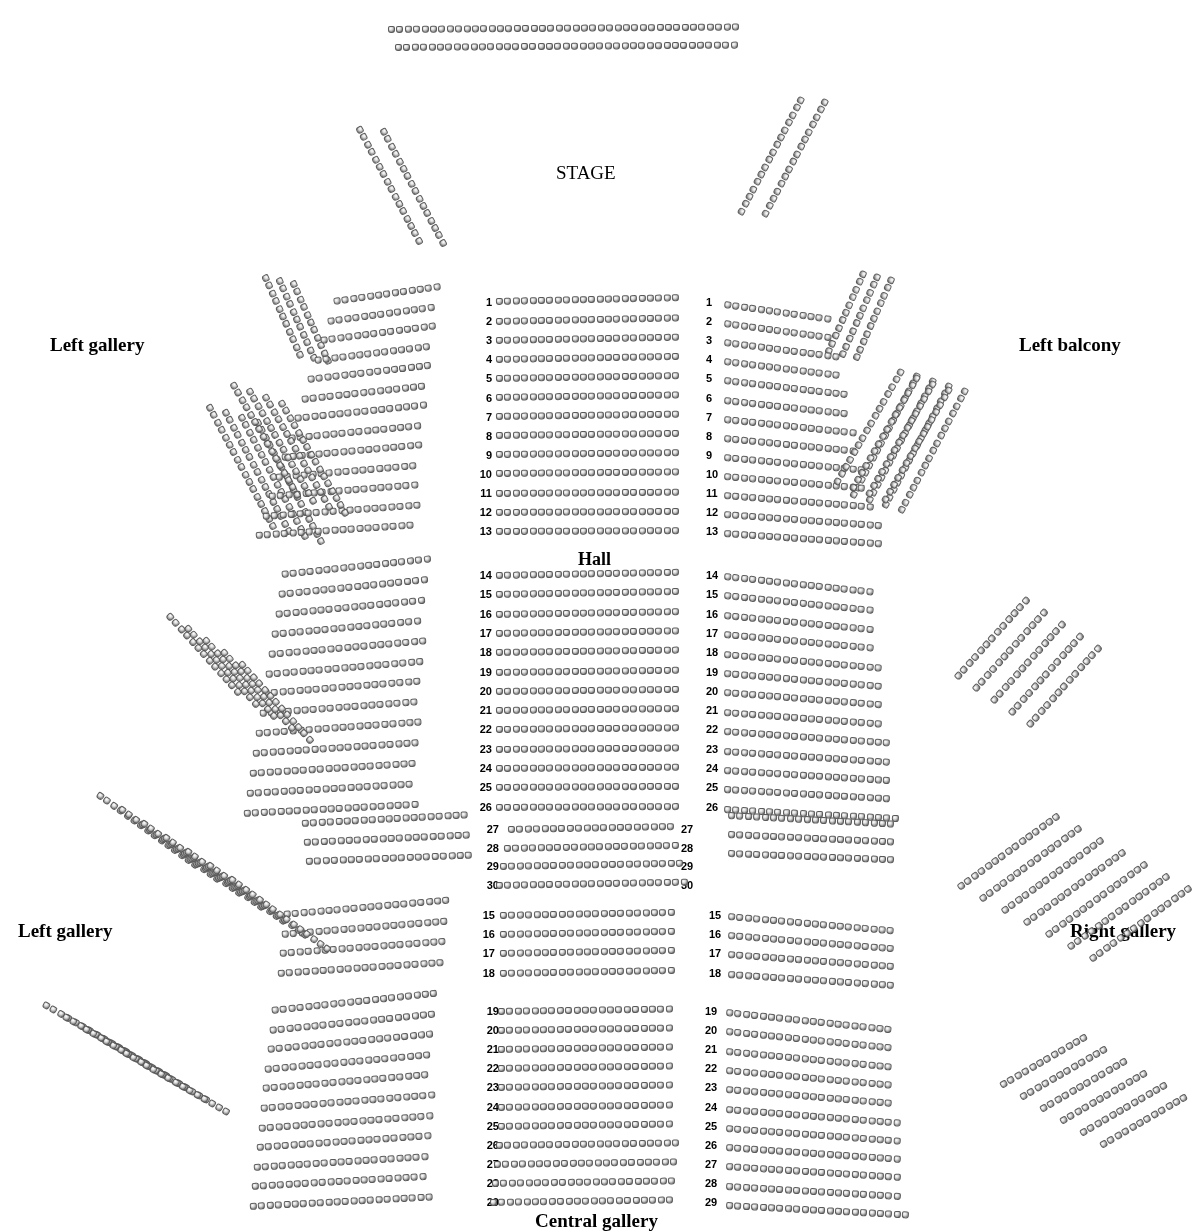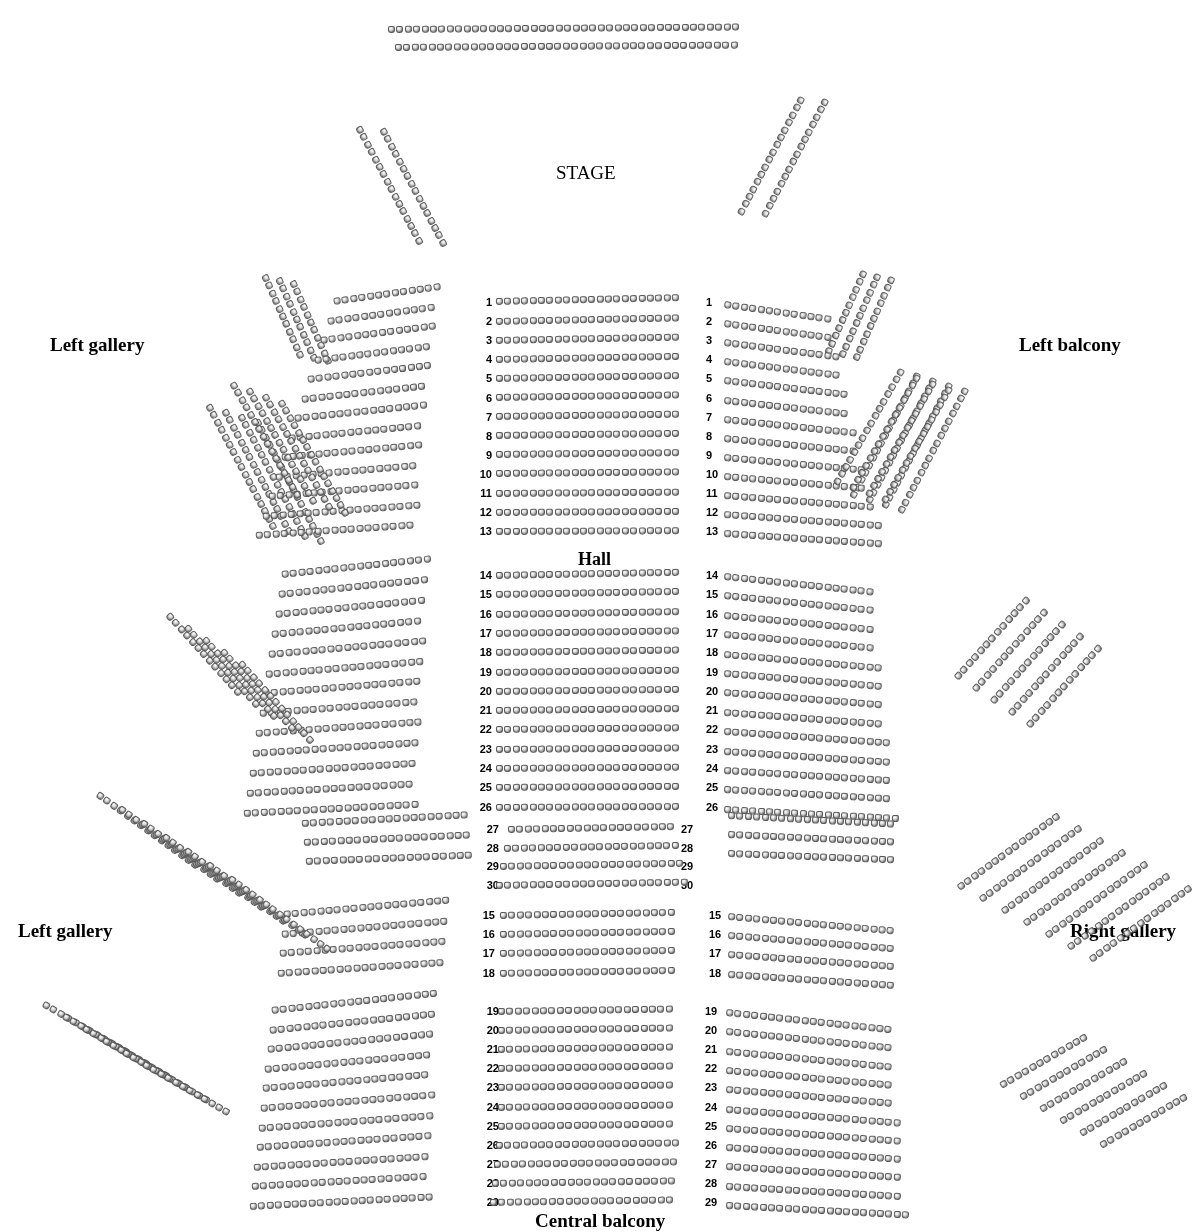--- a/index.html
+++ b/index.html
@@ -82,21 +82,21 @@
 <body>
 
 <div id="venue-map">
 
   <div class="label label-stage" style="left:556px; top:162px;">STAGE</div>
 
   <div class="label label-section" style="left:50px; top:334px;">Left gallery</div>
   <div class="label label-section" style="left:1019px; top:334px;">Left balcony</div>
   <div class="label label-section" style="left:18px; top:920px;">Left gallery</div>
   <div class="label label-section" style="left:1070px; top:920px;">Right gallery</div>
-  <div class="label label-section" style="left:535px; top:1210px;">Central balcony</div>
+  <div class="label label-section" style="left:535px; top:1210px;">Central gallery</div>
 
   <div class="label label-hall" style="left:578px; top:549px;">Hall</div>
 
   <div class="block" id="rows-hall-upper-left">
       <div class="rownum" style="left: 470px; top: 296px;">1</div>
       <div class="rownum" style="left: 470px; top: 315.1px;">2</div>
       <div class="rownum" style="left: 470px; top: 334.2px;">3</div>
       <div class="rownum" style="left: 470px; top: 353.3px;">4</div>
       <div class="rownum" style="left: 470px; top: 372.4px;">5</div>
       <div class="rownum" style="left: 470px; top: 391.5px;">6</div>

